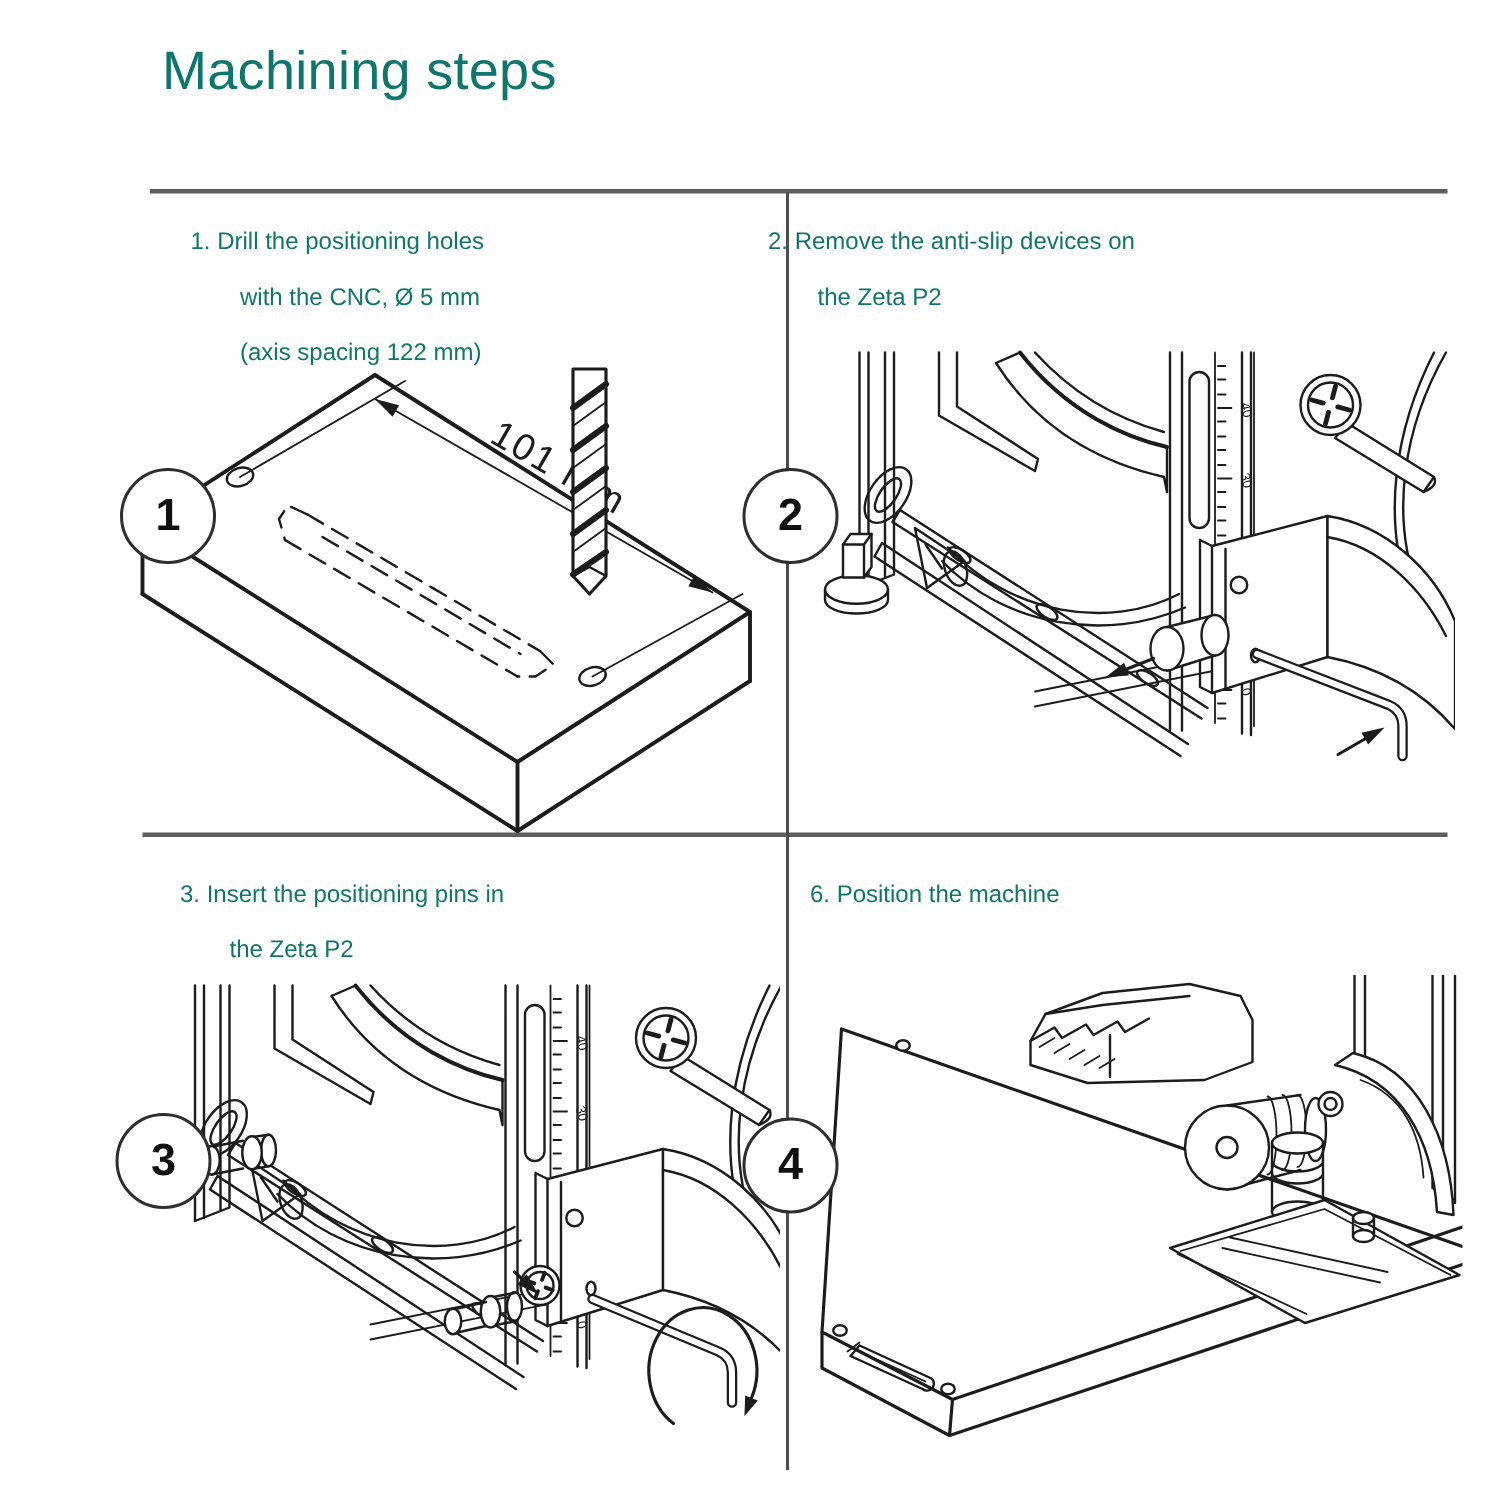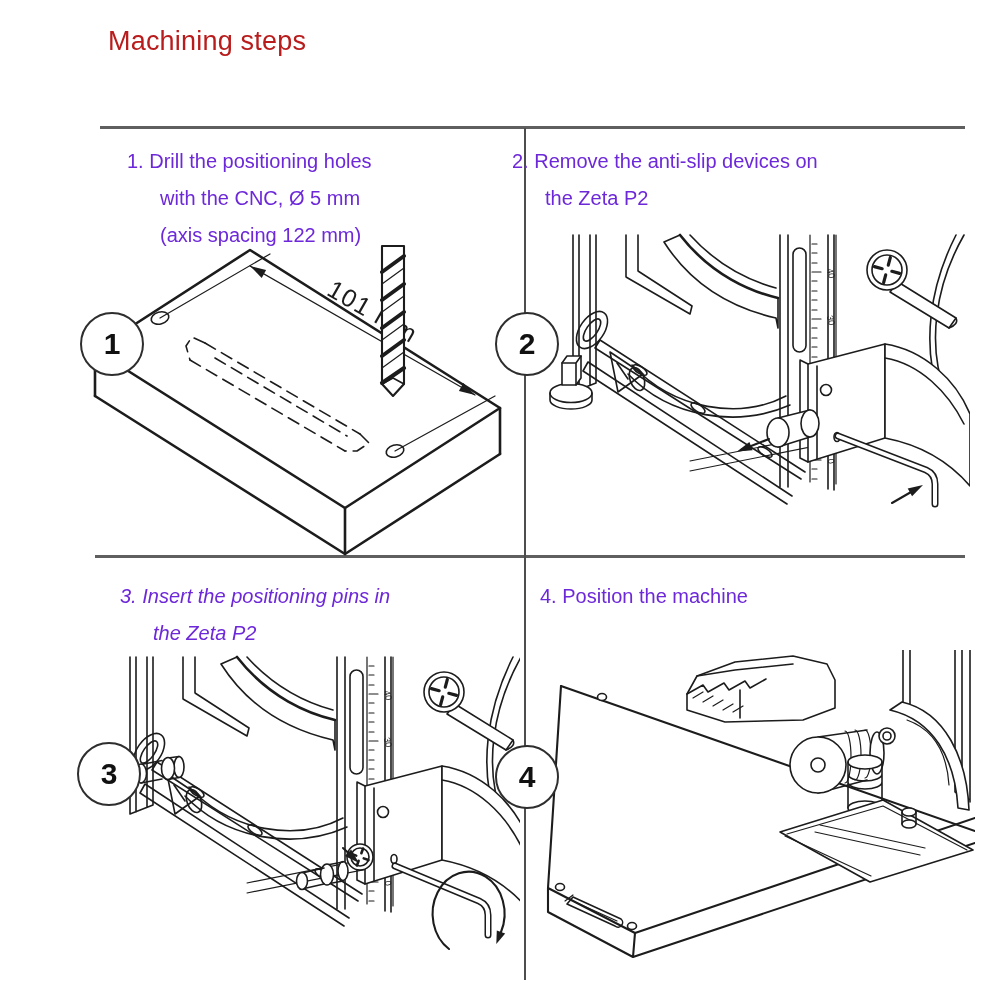--- a/index.html
+++ b/index.html
@@ -1,21 +1,21 @@
 <!DOCTYPE html>
 <html><head>
 <meta charset="utf-8">
 <style>
   html,body{margin:0;padding:0;background:#fff;}
   .page{position:relative;width:1000px;height:1000px;background:#ffffff;overflow:hidden;
         font-family:"Liberation Sans",sans-serif;color:#1d1d1b;}
-  .title{position:absolute;left:108px;top:26px;font-size:27px;font-weight:500;letter-spacing:.2px;color:#b91c1c;}
+  .title{position:absolute;left:108px;top:26px;font-size:36px;font-weight:500;letter-spacing:.2px;color:#0f766e;}
   .rule-h{position:absolute;height:3px;background:#5f5f5f;}
   .rule-v{position:absolute;width:2px;background:#4d4d4d;}
-  .step-text{position:absolute;font-size:20px;line-height:37px;color:#6d28d9;}
+  .step-text{position:absolute;font-size:16px;line-height:37px;color:#0f766e;}
   .step-line{white-space:nowrap;}
   .step-line.cont{margin-left:33px;}
   .badge{position:absolute;width:60px;height:60px;border:2.5px solid #2e2e2e;border-radius:50%;
          background:#fff;display:flex;align-items:center;justify-content:center;
          font-size:30px;font-weight:bold;color:#111;z-index:6;}
   svg{position:absolute;}
   svg path,svg line,svg circle,svg ellipse,svg rect,svg polygon{
       fill:none;stroke:#1c1c1c;stroke-width:1.6;stroke-linecap:round;stroke-linejoin:round;}
   .fw{fill:#ffffff;}
   .fb{fill:#1c1c1c;stroke:none;}
@@ -41,26 +41,26 @@
 
   <div class="step-text" style="left:127px;top:143px;">
     <div class="step-line">1. Drill the positioning holes</div>
     <div class="step-line cont">with the CNC, Ø 5 mm</div>
     <div class="step-line cont">(axis spacing 122 mm)</div>
   </div>
   <div class="step-text" style="left:512px;top:143px;">
     <div class="step-line">2. Remove the anti-slip devices on</div>
     <div class="step-line cont">the Zeta P2</div>
   </div>
-  <div class="step-text" style="left:120px;top:578px;font-style:italic;">
+  <div class="step-text" style="left:120px;top:578px;">
     <div class="step-line">3. Insert the positioning pins in</div>
     <div class="step-line cont">the Zeta P2</div>
   </div>
   <div class="step-text" style="left:540px;top:578px;">
-    <div class="step-line">4. Position the machine</div>
+    <div class="step-line">6. Position the machine</div>
   </div>
 
   <svg style="left:75px;top:238px;" width="430" height="320" viewBox="0 0 430 320">
     <g>
       <path class="thk" d="M20,112 L175,12 L425,170 L270,270 Z"></path>
       <path class="thk" d="M20,112 V158 M270,270 V316 M425,170 V216"></path>
       <path class="thk" d="M20,158 L270,316 L425,216"></path>
       <ellipse class="fw" cx="85" cy="80" rx="9" ry="6" transform="rotate(-16 85 80)"></ellipse>
       <ellipse class="fw" cx="320" cy="213" rx="9" ry="6" transform="rotate(-16 320 213)"></ellipse>
     </g>

